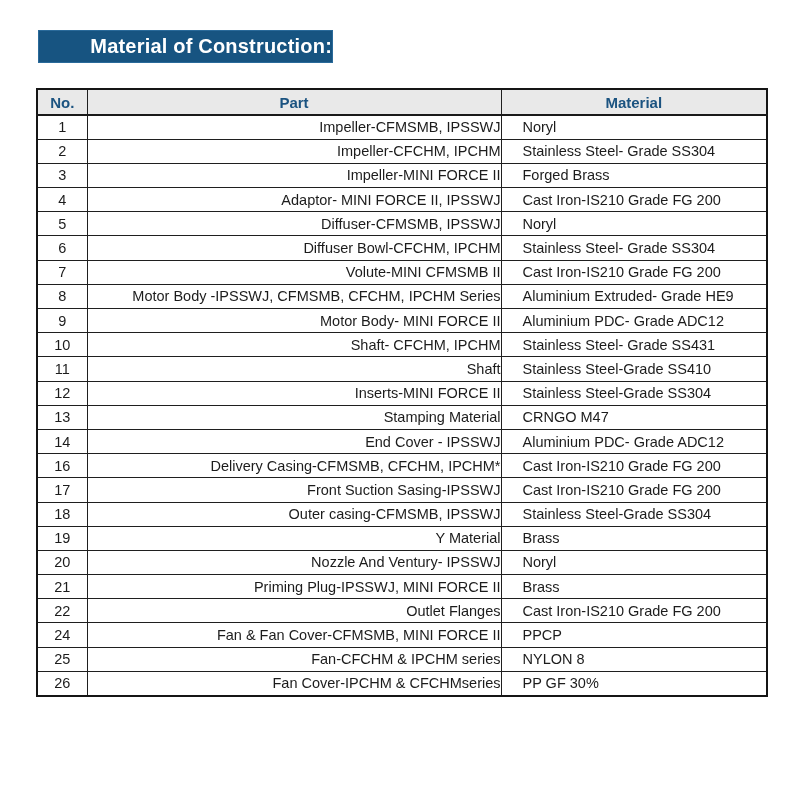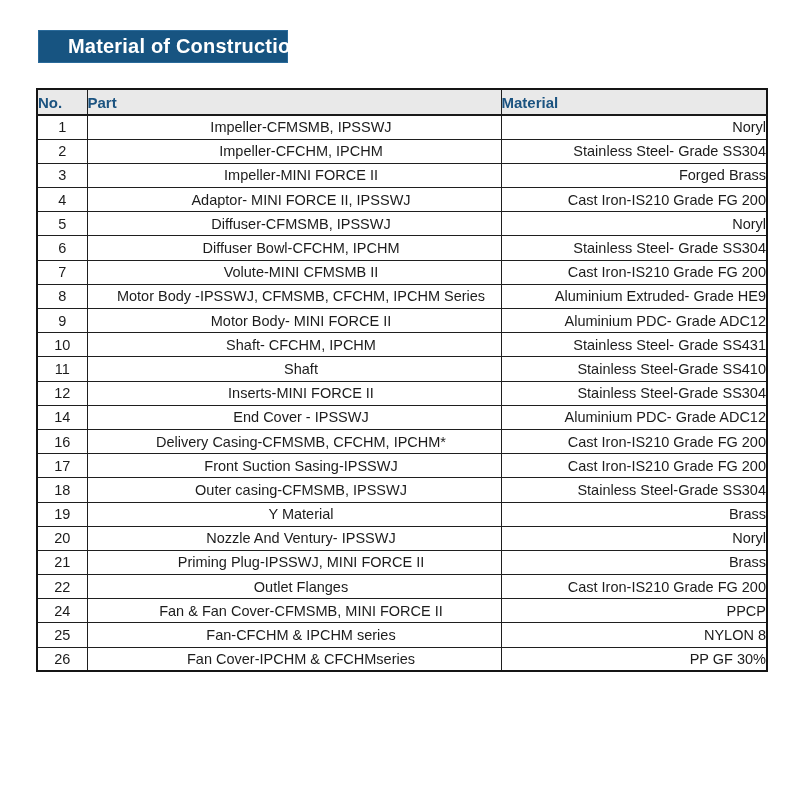--- a/index.html
+++ b/index.html
@@ -7,26 +7,27 @@
     width: 800px; height: 800px;
     background: #ffffff;
     font-family: "Liberation Sans", sans-serif;
     overflow: hidden;
   }
   .page { position: relative; width: 800px; height: 800px; background: #ffffff; }
 
   .title-bar {
     position: absolute;
     left: 38px; top: 30px;
-    width: 250px; height: 33px;
+    width: 295px; height: 33px;
     background: #175481;
     border: 1px solid #2a6a9a;
     display: flex;
     align-items: center;
     padding-left: 29px;
+    justify-content: flex-end;
   }
   .title-bar span {
     color: #ffffff;
     font-size: 20px;
     font-weight: bold;
     letter-spacing: 0.2px;
     white-space: nowrap;
   }
 
   table.materials {
@@ -45,33 +46,33 @@
     border: 1px solid #1f1f1f;
     overflow: hidden;
     white-space: nowrap;
   }
   table.materials thead th {
     background: #e9e9e9;
     color: #1b5380;
     font-weight: bold;
     font-size: 15px;
     height: 26px;
-    text-align: left;
+    text-align: center;
     border-bottom: 2px solid #1a1a1a;
   }
   table.materials tbody td {
     background: #ffffff;
     color: #1c1c1c;
     font-size: 14.5px;
     height: 24.2px;
     vertical-align: middle;
   }
   td.cell-no   { text-align: center; }
-  td.cell-part { text-align: center; padding-left: 14px; }
-  td.cell-mat  { text-align: right; padding-left: 21px; }
+  td.cell-part { text-align: right; padding-left: 14px; }
+  td.cell-mat  { text-align: left; padding-left: 21px; }
 </style>
 </head>
 <body>
 
 <div class="page">
 
   <div class="title-bar">
     <span>Material of Construction:</span>
   </div>
 
@@ -143,20 +144,25 @@
       <td class="cell-no">11</td>
       <td class="cell-part">Shaft</td>
       <td class="cell-mat">Stainless Steel-Grade SS410</td>
     </tr>
         <tr>
       <td class="cell-no">12</td>
       <td class="cell-part">Inserts-MINI FORCE II</td>
       <td class="cell-mat">Stainless Steel-Grade SS304</td>
     </tr>
         <tr>
+      <td class="cell-no">13</td>
+      <td class="cell-part">Stamping Material</td>
+      <td class="cell-mat">CRNGO M47</td>
+    </tr>
+        <tr>
       <td class="cell-no">14</td>
       <td class="cell-part">End Cover - IPSSWJ</td>
       <td class="cell-mat">Aluminium PDC- Grade ADC12</td>
     </tr>
         <tr>
       <td class="cell-no">16</td>
       <td class="cell-part">Delivery Casing-CFMSMB, CFCHM, IPCHM*</td>
       <td class="cell-mat">Cast Iron-IS210 Grade FG 200</td>
     </tr>
         <tr>

